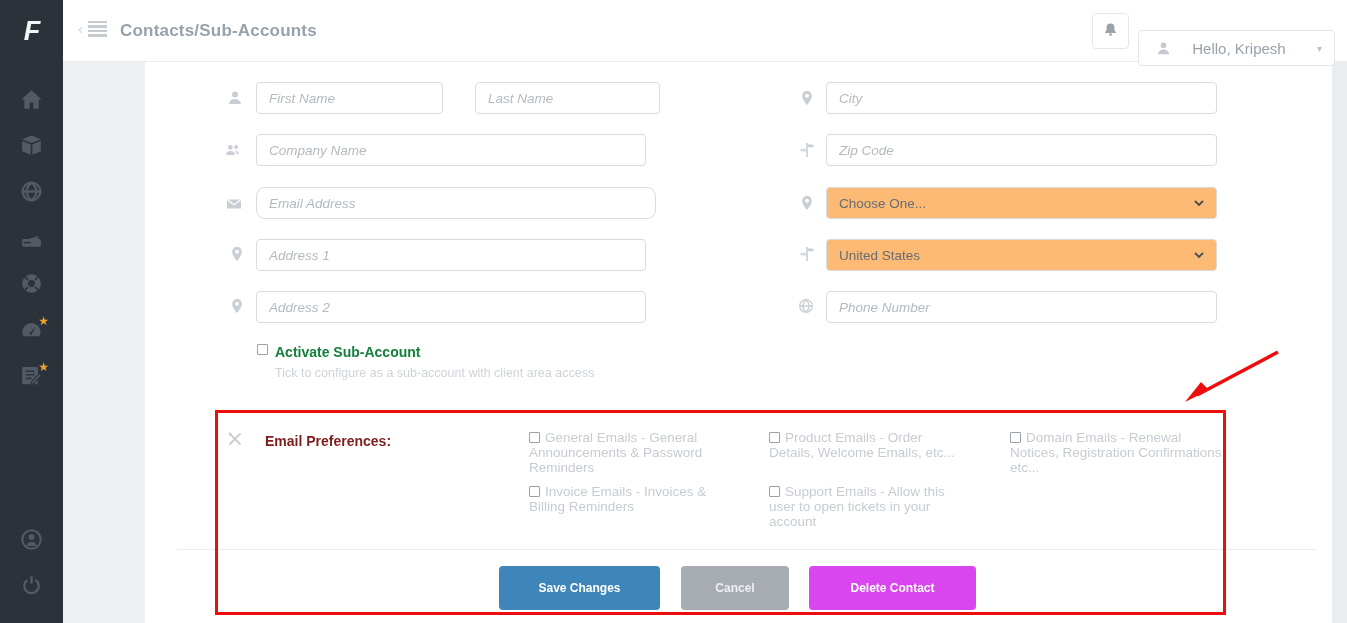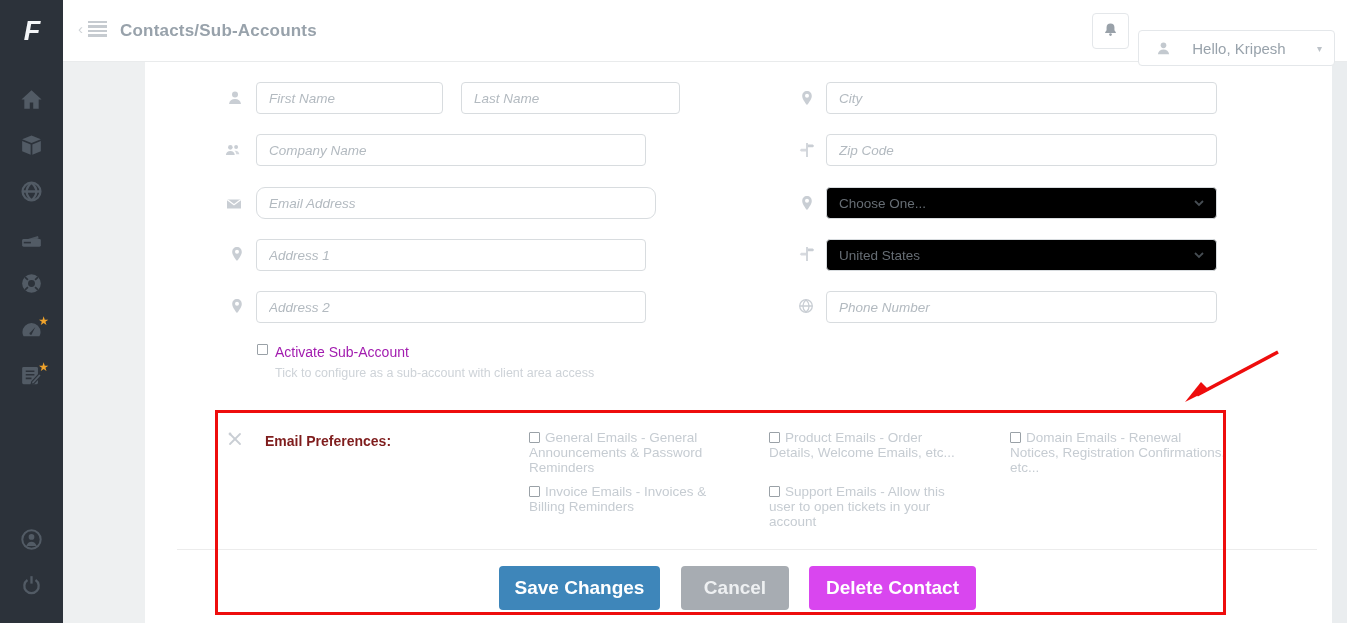--- a/index.html
+++ b/index.html
@@ -35,39 +35,39 @@
   
   .gutter { position:absolute; left:63px; top:62px; width:82px; height:561px; background:#eef0f1; }
   .right-strip { position:absolute; left:1332px; top:62px; width:15px; height:561px; background:#eaedef; }
 
   
   .f-icon { position:absolute; color:#c9ced4; display:flex; }
   .f-icon svg { width:16px; height:16px; }
   .txt { position:absolute; height:32px; border:1px solid #d8dcdf; border-radius:4px; padding:0 12px; font-size:13.5px;
          color:#6b7278; background:#fff; font-family:"Liberation Sans", sans-serif; outline:none; }
   .txt::placeholder { color:#b3bac0; font-style:italic; opacity:1; }
-  .sel { position:absolute; height:32px; border:1px solid #d8dcdf; border-radius:4px; background:#000000; cursor:pointer;
+  .sel { position:absolute; height:32px; border:1px solid #d8dcdf; border-radius:4px; background:#fdba74; cursor:pointer;
          display:flex; align-items:center; padding:0 12px; font-size:13.5px; color:#666d74; }
   .sel .sel-caret { position:absolute; right:11px; top:9px; color:#464d53; }
 
   .chk { appearance:none; -webkit-appearance:none; width:11px; height:11px; border:1px solid #9aa1a7; border-radius:1px;
          background:#fff; cursor:pointer; flex:none; vertical-align:-1px; }
 
   .subacct { position:absolute; left:257px; top:344px; display:flex; align-items:flex-start; }
-  .subacct .lbl { margin-left:7px; font-size:14px; font-weight:normal; color:#a21caf; }
+  .subacct .lbl { margin-left:7px; font-size:14px; font-weight:bold; color:#15803d; }
   .subacct-help { position:absolute; left:275px; top:366px; font-size:12.5px; color:#ced3d8; }
 
   .prefs-label { position:absolute; left:265px; top:433px; font-size:14px; font-weight:bold; color:#7f1d1d; }
   .pref { position:absolute; font-size:13.5px; line-height:15px; color:#c6ccd2; cursor:default; }
   .pref .chk { margin-right:5px; }
 
   .divider { position:absolute; left:177px; top:549px; width:1140px; height:1px; background:#ececec; }
 
   .btn { position:absolute; top:566px; height:44px; border:none; border-radius:4px; font-family:"Liberation Sans", sans-serif;
-         font-size:19px; font-weight:bold; color:#fff; cursor:pointer; }
+         font-size:12px; font-weight:bold; color:#fff; cursor:pointer; }
   .btn-save   { left:499px; width:161px; background:#3e86ba; }
   .btn-cancel { left:681px; width:108px; background:#a7acb2; color:#eef0f2; }
   .btn-delete { left:809px; width:167px; background:#d946ef; }
 
   
   .anno-box { position:absolute; left:215px; top:410px; width:1011px; height:205px; border:3px solid #ee0d0d; z-index:40; pointer-events:none; }
   .anno-arrow { position:absolute; left:1165px; top:333px; z-index:41; pointer-events:none; }
 </style>
 </head>
 <body>
@@ -174,21 +174,21 @@
   <div class="gutter"></div>
   <div class="right-strip"></div>
 
   <span class="f-icon" style="left:227px; top:90px;">
       <svg viewBox="0 0 16 16" fill="currentColor">
         <circle cx="8" cy="4.6" r="3"></circle>
         <path d="M2 14c.4-3.2 2.8-5 6-5s5.6 1.8 6 5z"></path>
       </svg>
     </span>
   <input class="txt" style="left: 256px; top: 82px; width: 187px;" placeholder="First Name">
-  <input class="txt" style="left: 461px; top: 82px; width: 219px;" placeholder="Last Name">
+  <input class="txt" style="left: 475px; top: 82px; width: 185px;" placeholder="Last Name">
 
   <span class="f-icon" style="left:225px; top:142px;">
       <svg viewBox="0 0 18 16" fill="currentColor">
         <circle cx="6" cy="5" r="2.6"></circle>
         <path d="M1 13.5c.3-2.8 2.2-4.4 5-4.4s4.7 1.6 5 4.4z"></path>
         <circle cx="12.5" cy="4.6" r="2.2"></circle>
         <path d="M11.8 8.8c2.4.1 4 1.5 4.3 4h-3.4c-.2-1.7-.8-3-1.9-4z" opacity=".8"></path>
       </svg>
     </span>
   <input class="txt" style="left: 256px; top: 134px; width: 390px;" placeholder="Company Name">

